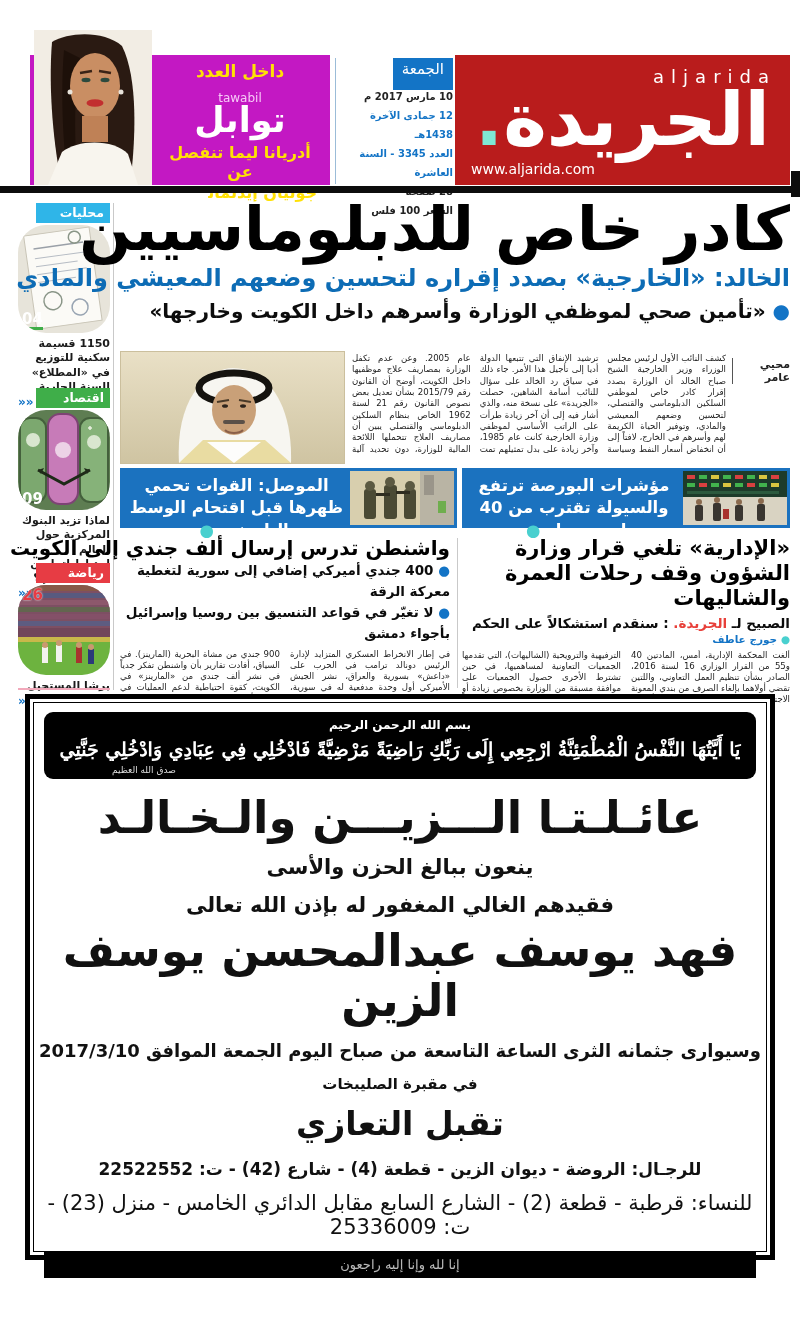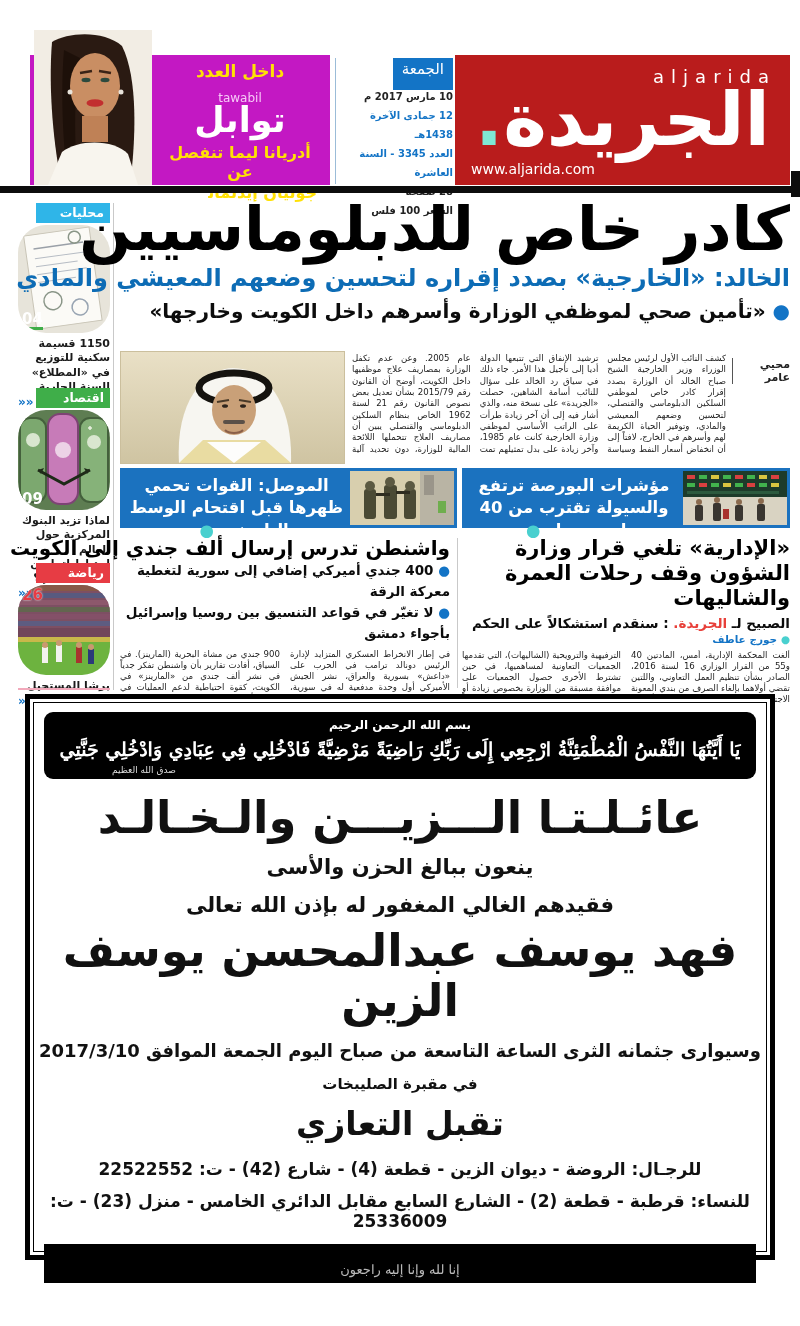--- a/index.html
+++ b/index.html
@@ -94,23 +94,23 @@
   .ob-verse{font-family:"DejaVu Serif",serif;font-size:19px;font-weight:bold;margin-top:5px;line-height:1.3;}
   .ob-sadaqa{font-size:9px;color:#ddd;text-align:left;padding-left:60px;margin-top:3px;}
   .ob-families{font-size:45px;font-weight:bold;margin-top:14px;line-height:1.1;}
   .ob-line1{font-size:21px;font-weight:bold;margin-top:13px;}
   .ob-line2{font-size:21px;font-weight:bold;margin-top:14px;}
   .ob-name{font-size:45px;font-weight:bold;margin-top:9px;line-height:1.1;}
   .ob-burial{font-size:18px;font-weight:bold;margin-top:15px;}
   .ob-cemetery{font-size:15px;font-weight:bold;margin-top:14px;}
   .ob-condole{font-size:33px;font-weight:bold;margin-top:11px;}
   .ob-men{font-size:17px;font-weight:bold;margin-top:16px;}
-  .ob-women{font-size:17px;font-weight:bold;margin-top:12px;}
+  .ob-women{font-size:21px;font-weight:normal;margin-top:12px;}
   .ob-footer{margin:13px 10px 0;background:#000;color:rgba(255,255,255,.72);
-             font-family:"DejaVu Serif",serif;font-size:13px;padding:18px 0 6px;}
+             font-family:"DejaVu Serif",serif;font-size:13px;padding:5px 0 6px;}
   svg{display:block;}
 </style>
 </head>
 <body>
 
 <div class="page">
 
   <div class="masthead">
     <div class="mh-latin">aljarida</div>
     <div class="mh-logo"><span>الجريدة</span><span class="mh-dot">.</span></div>

